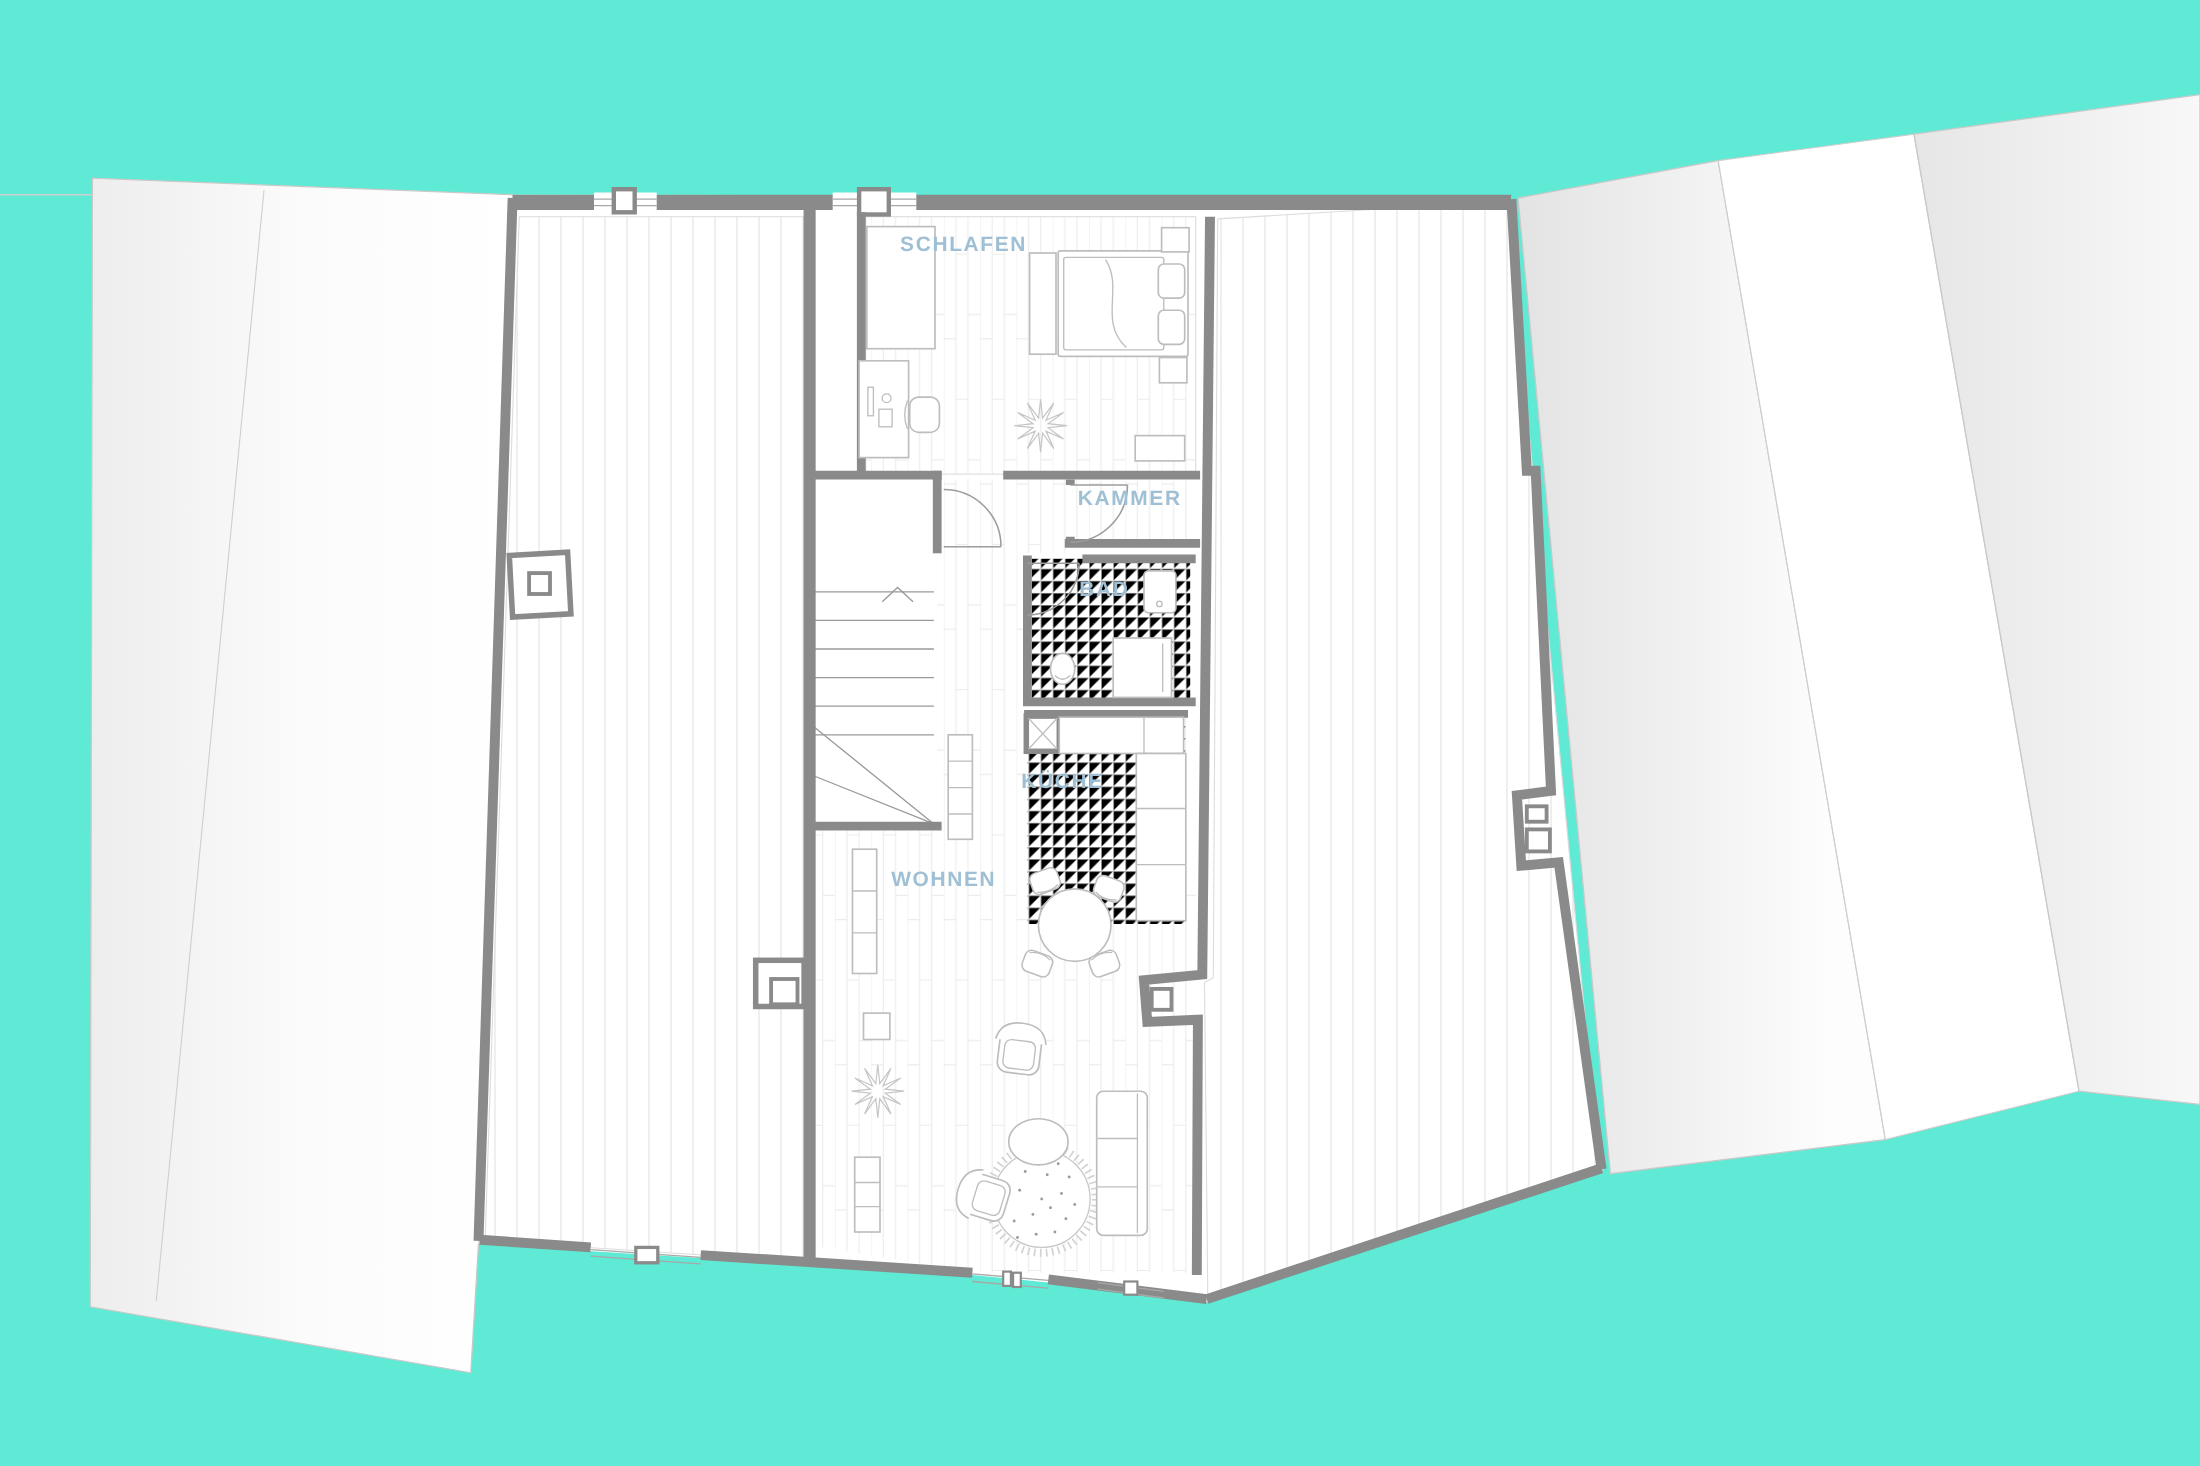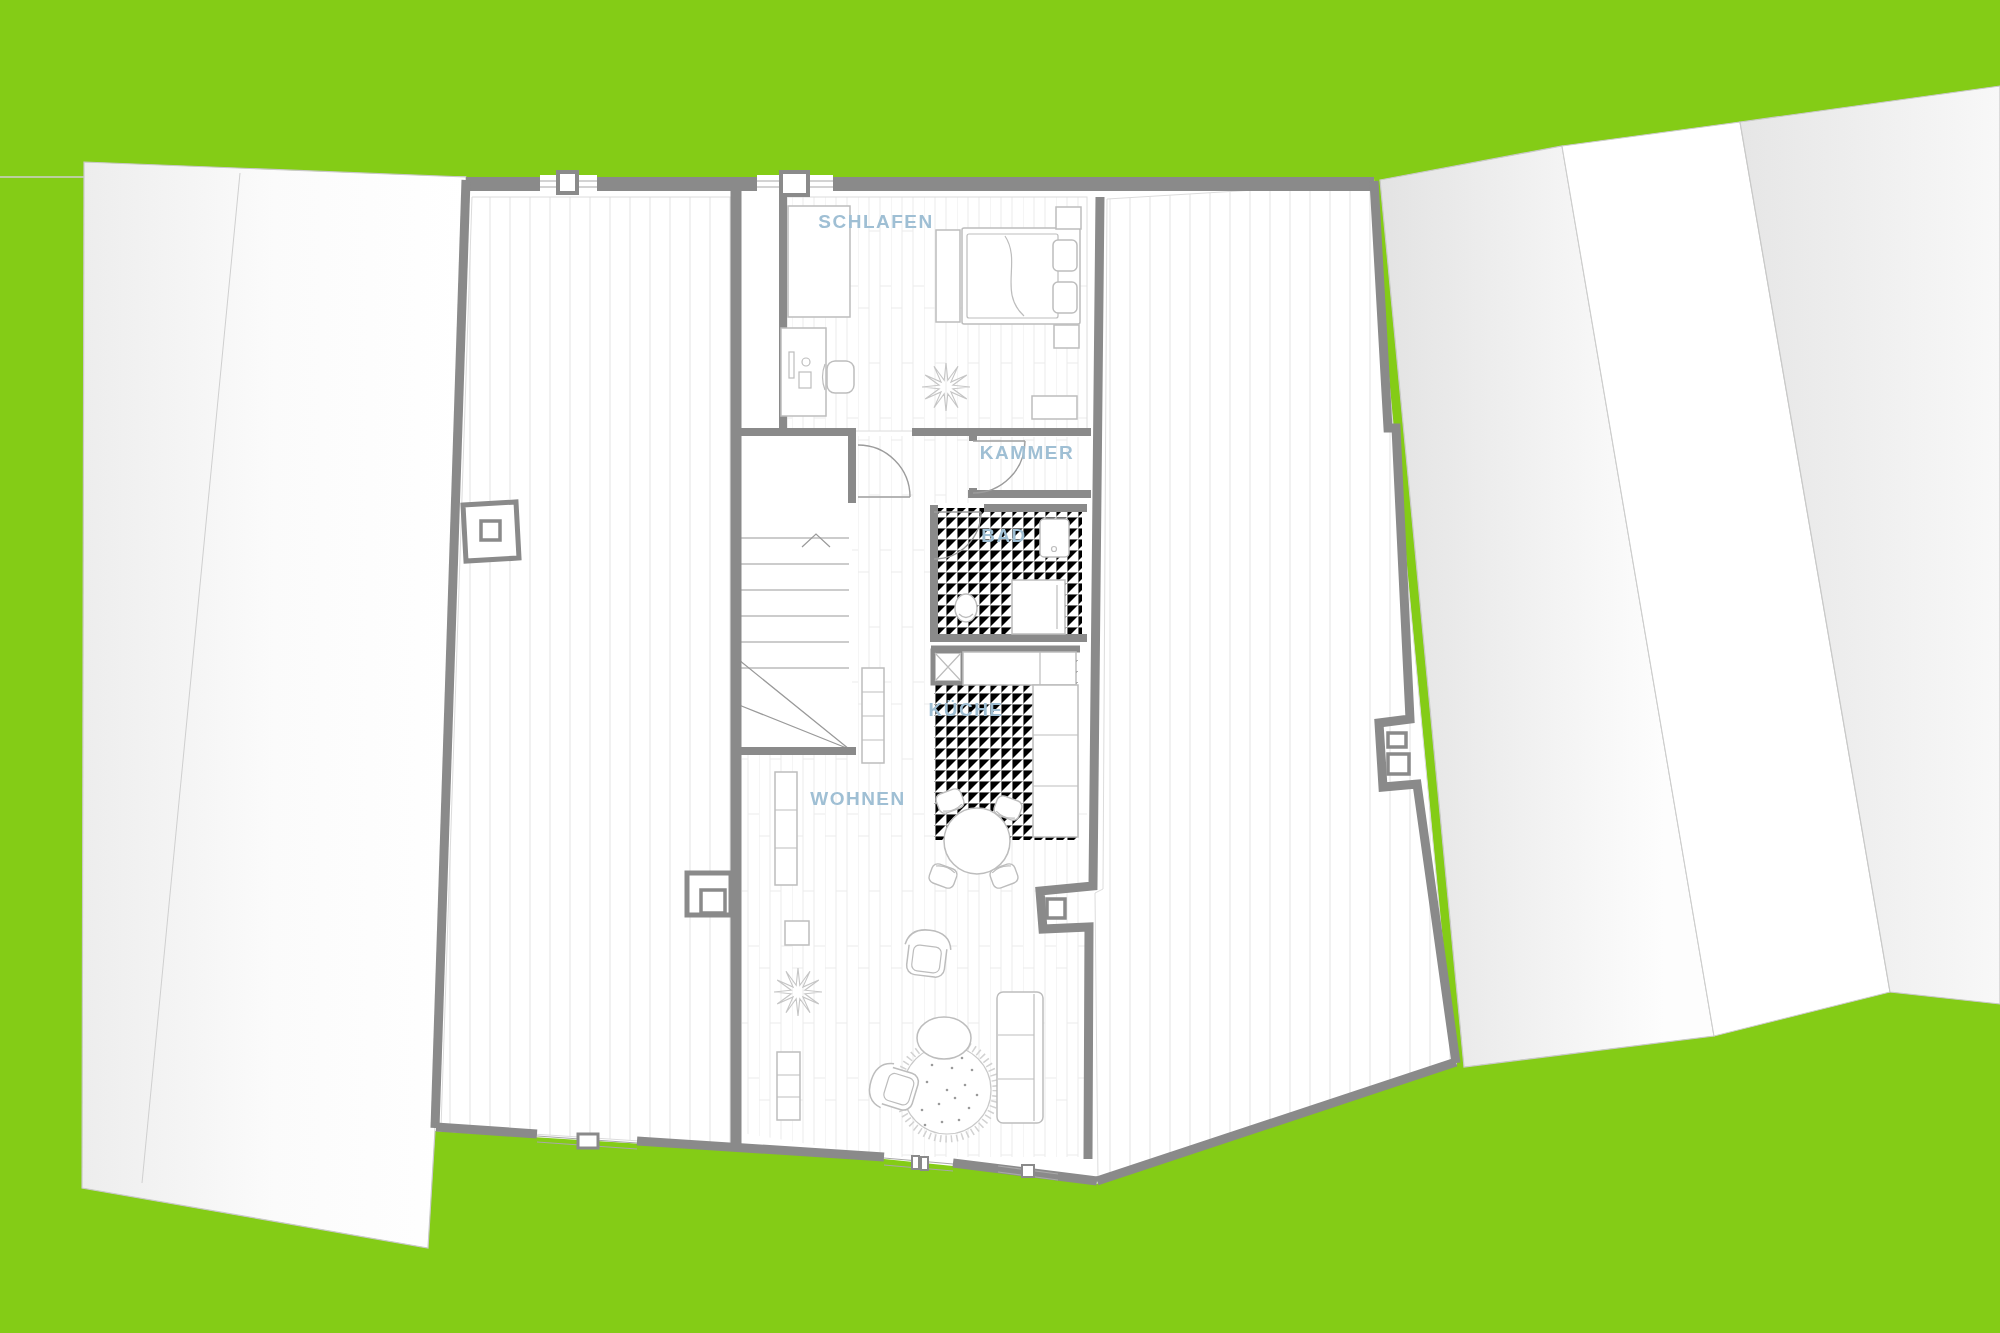--- a/index.html
+++ b/index.html
@@ -1,16 +1,16 @@
 <!DOCTYPE html>
 <html style="--label-color: #9fbfd4; --wall-color: #8a8a8a; --furniture-color: #bdbdbd; --neighbor-line-color: #c9c9c9; --hatch-color: #ececec;"><head>
 <meta charset="utf-8">
 <style>
   html,body{margin:0;padding:0;background:#fff;}
-  .canvas{position:relative;width:2000px;height:1333px;background:#84cc16;overflow:hidden;
+  .canvas{position:relative;width:2000px;height:1333px;background:#5eead4;overflow:hidden;
           font-family:"Liberation Sans",sans-serif;}
   svg{display:block}
   .room-label{fill:var(--label-color,#9fbfd4);font-family:"Liberation Sans","DejaVu Sans",sans-serif;
               font-weight:bold;font-size:19px;letter-spacing:1.5px;text-anchor:middle;}
   .wall{stroke:var(--wall-color,#8a8a8a);fill:none;stroke-linecap:butt;stroke-linejoin:miter;}
   .furn{stroke:var(--furniture-color,#bdbdbd);fill:#fff;stroke-width:1.5;}
   .furnline{stroke:var(--furniture-color,#bdbdbd);fill:none;stroke-width:1.2;}
   .doorarc{stroke:#9c9c9c;fill:none;stroke-width:1.4;}
   .thinline{stroke:#a8a8a8;fill:none;stroke-width:1.2;}
   .floorborder{stroke:#dcdcdc;stroke-width:1;}

